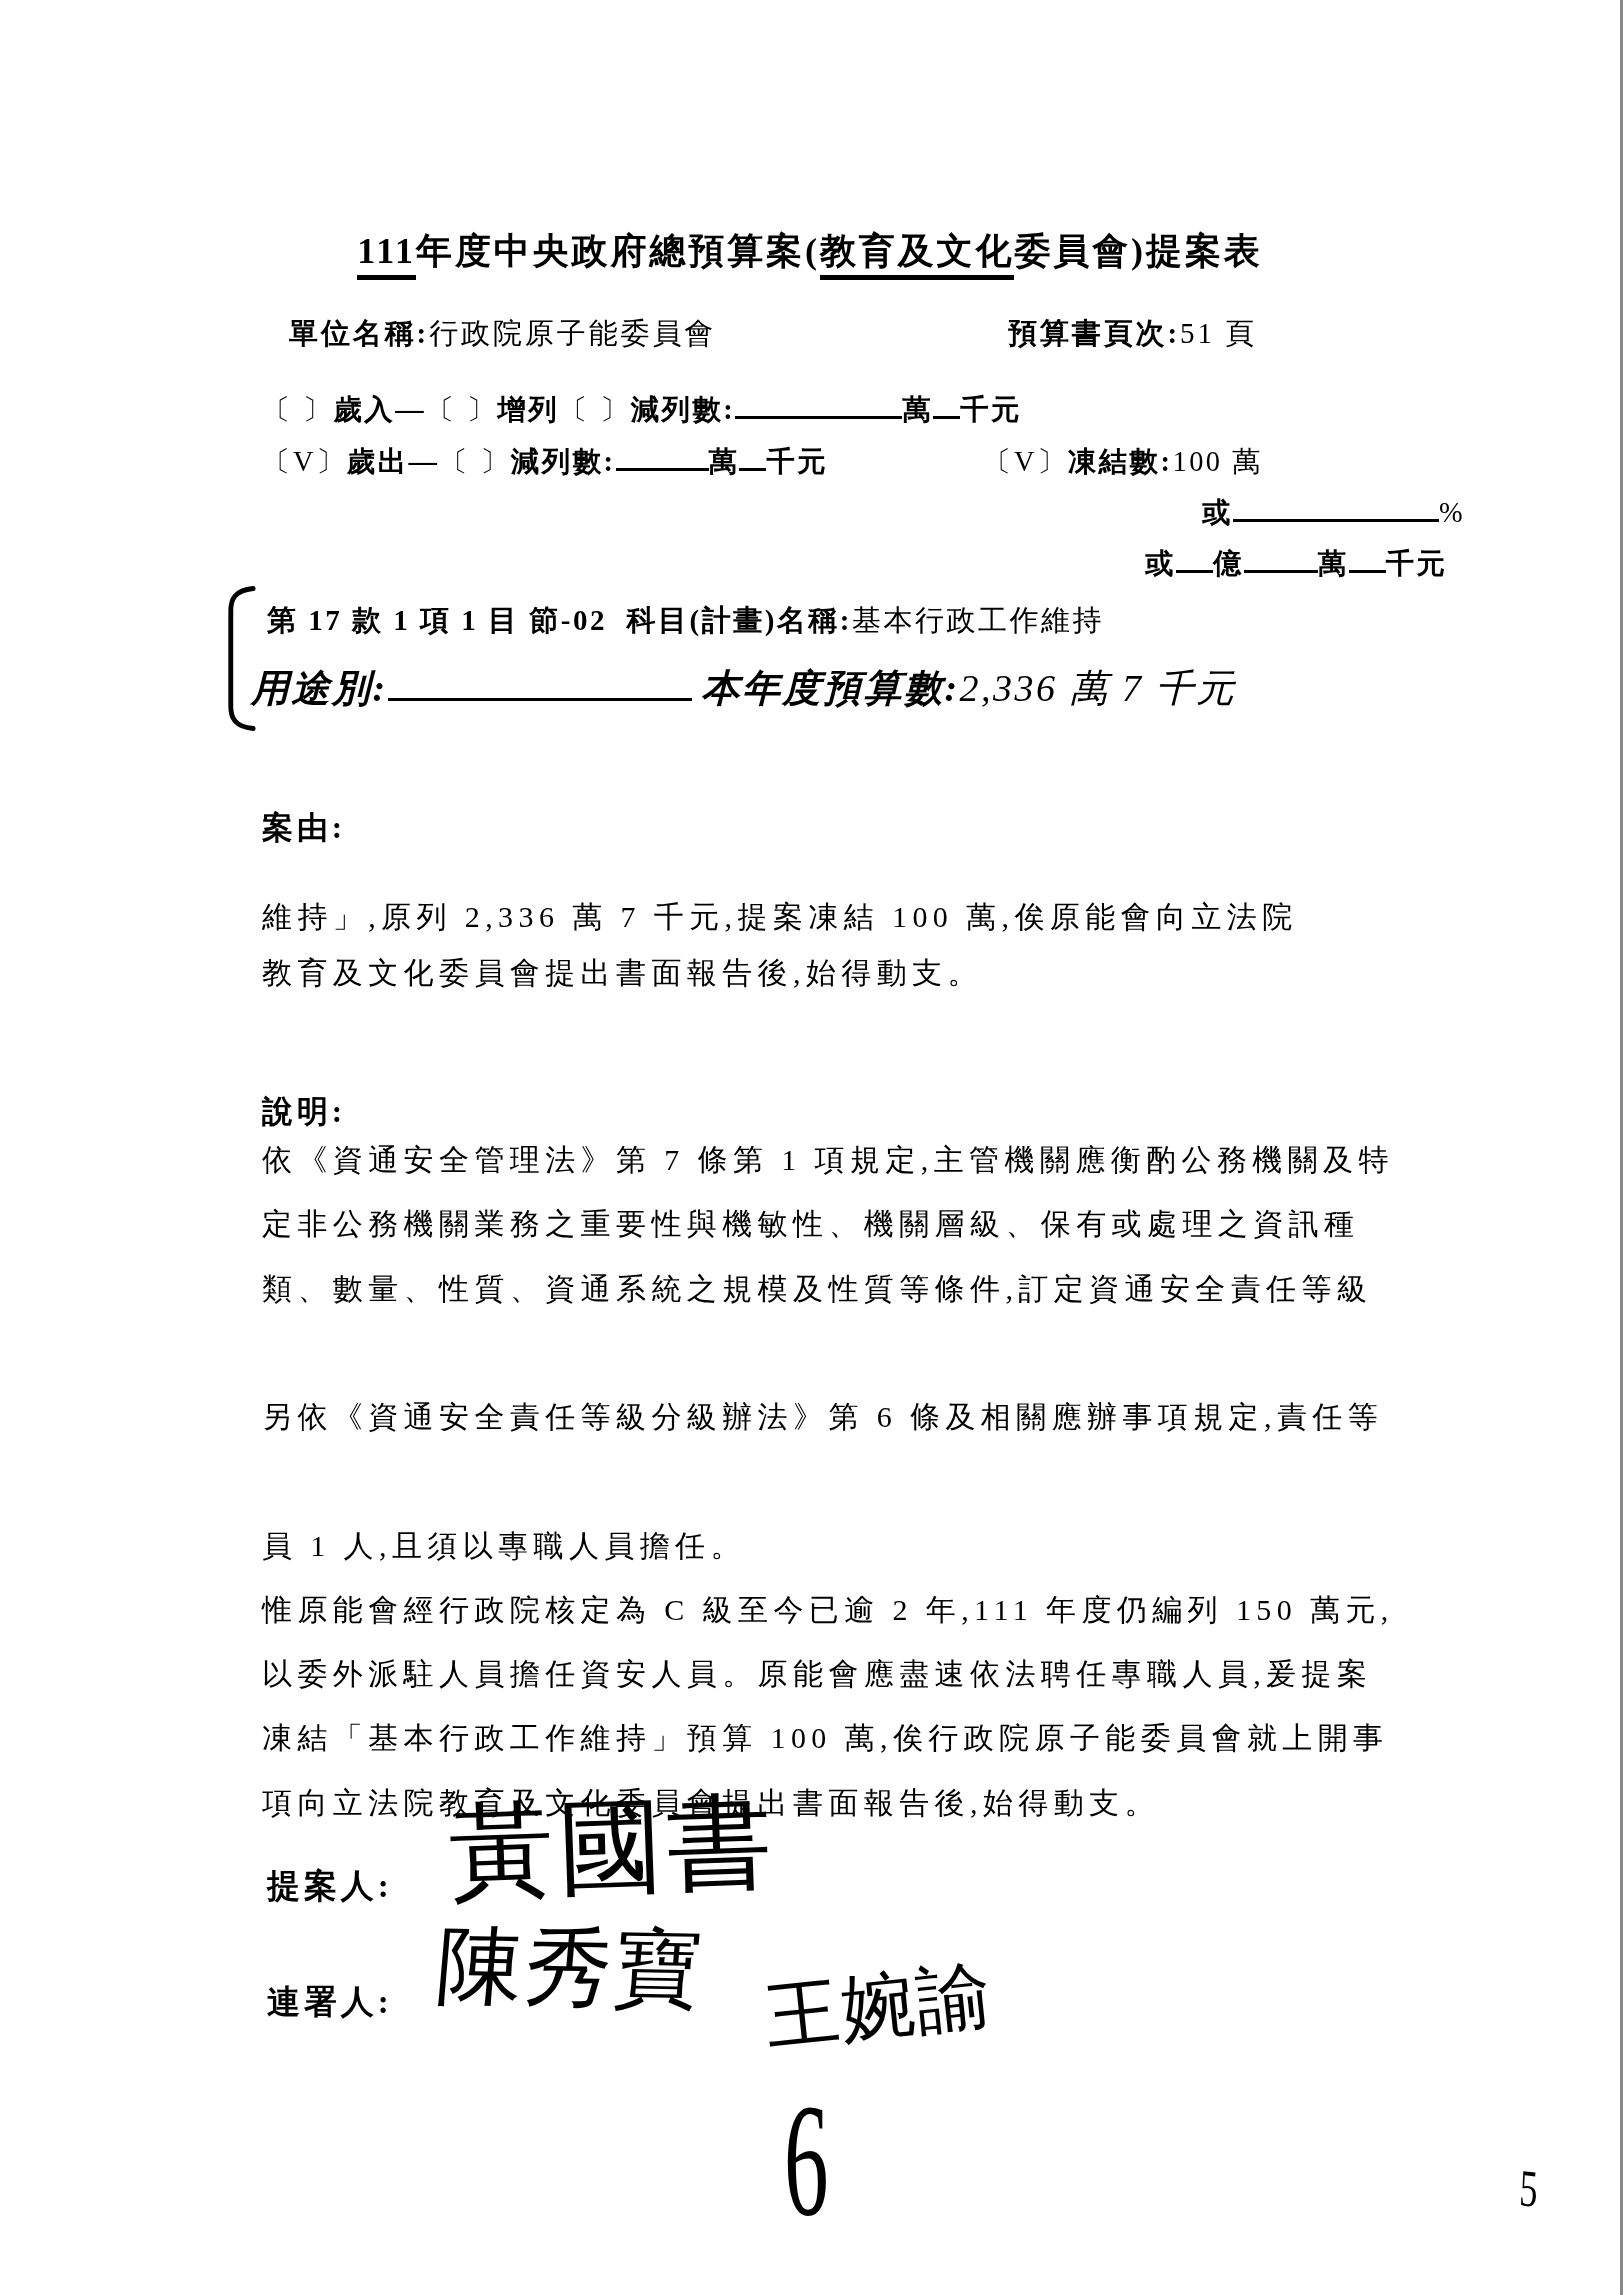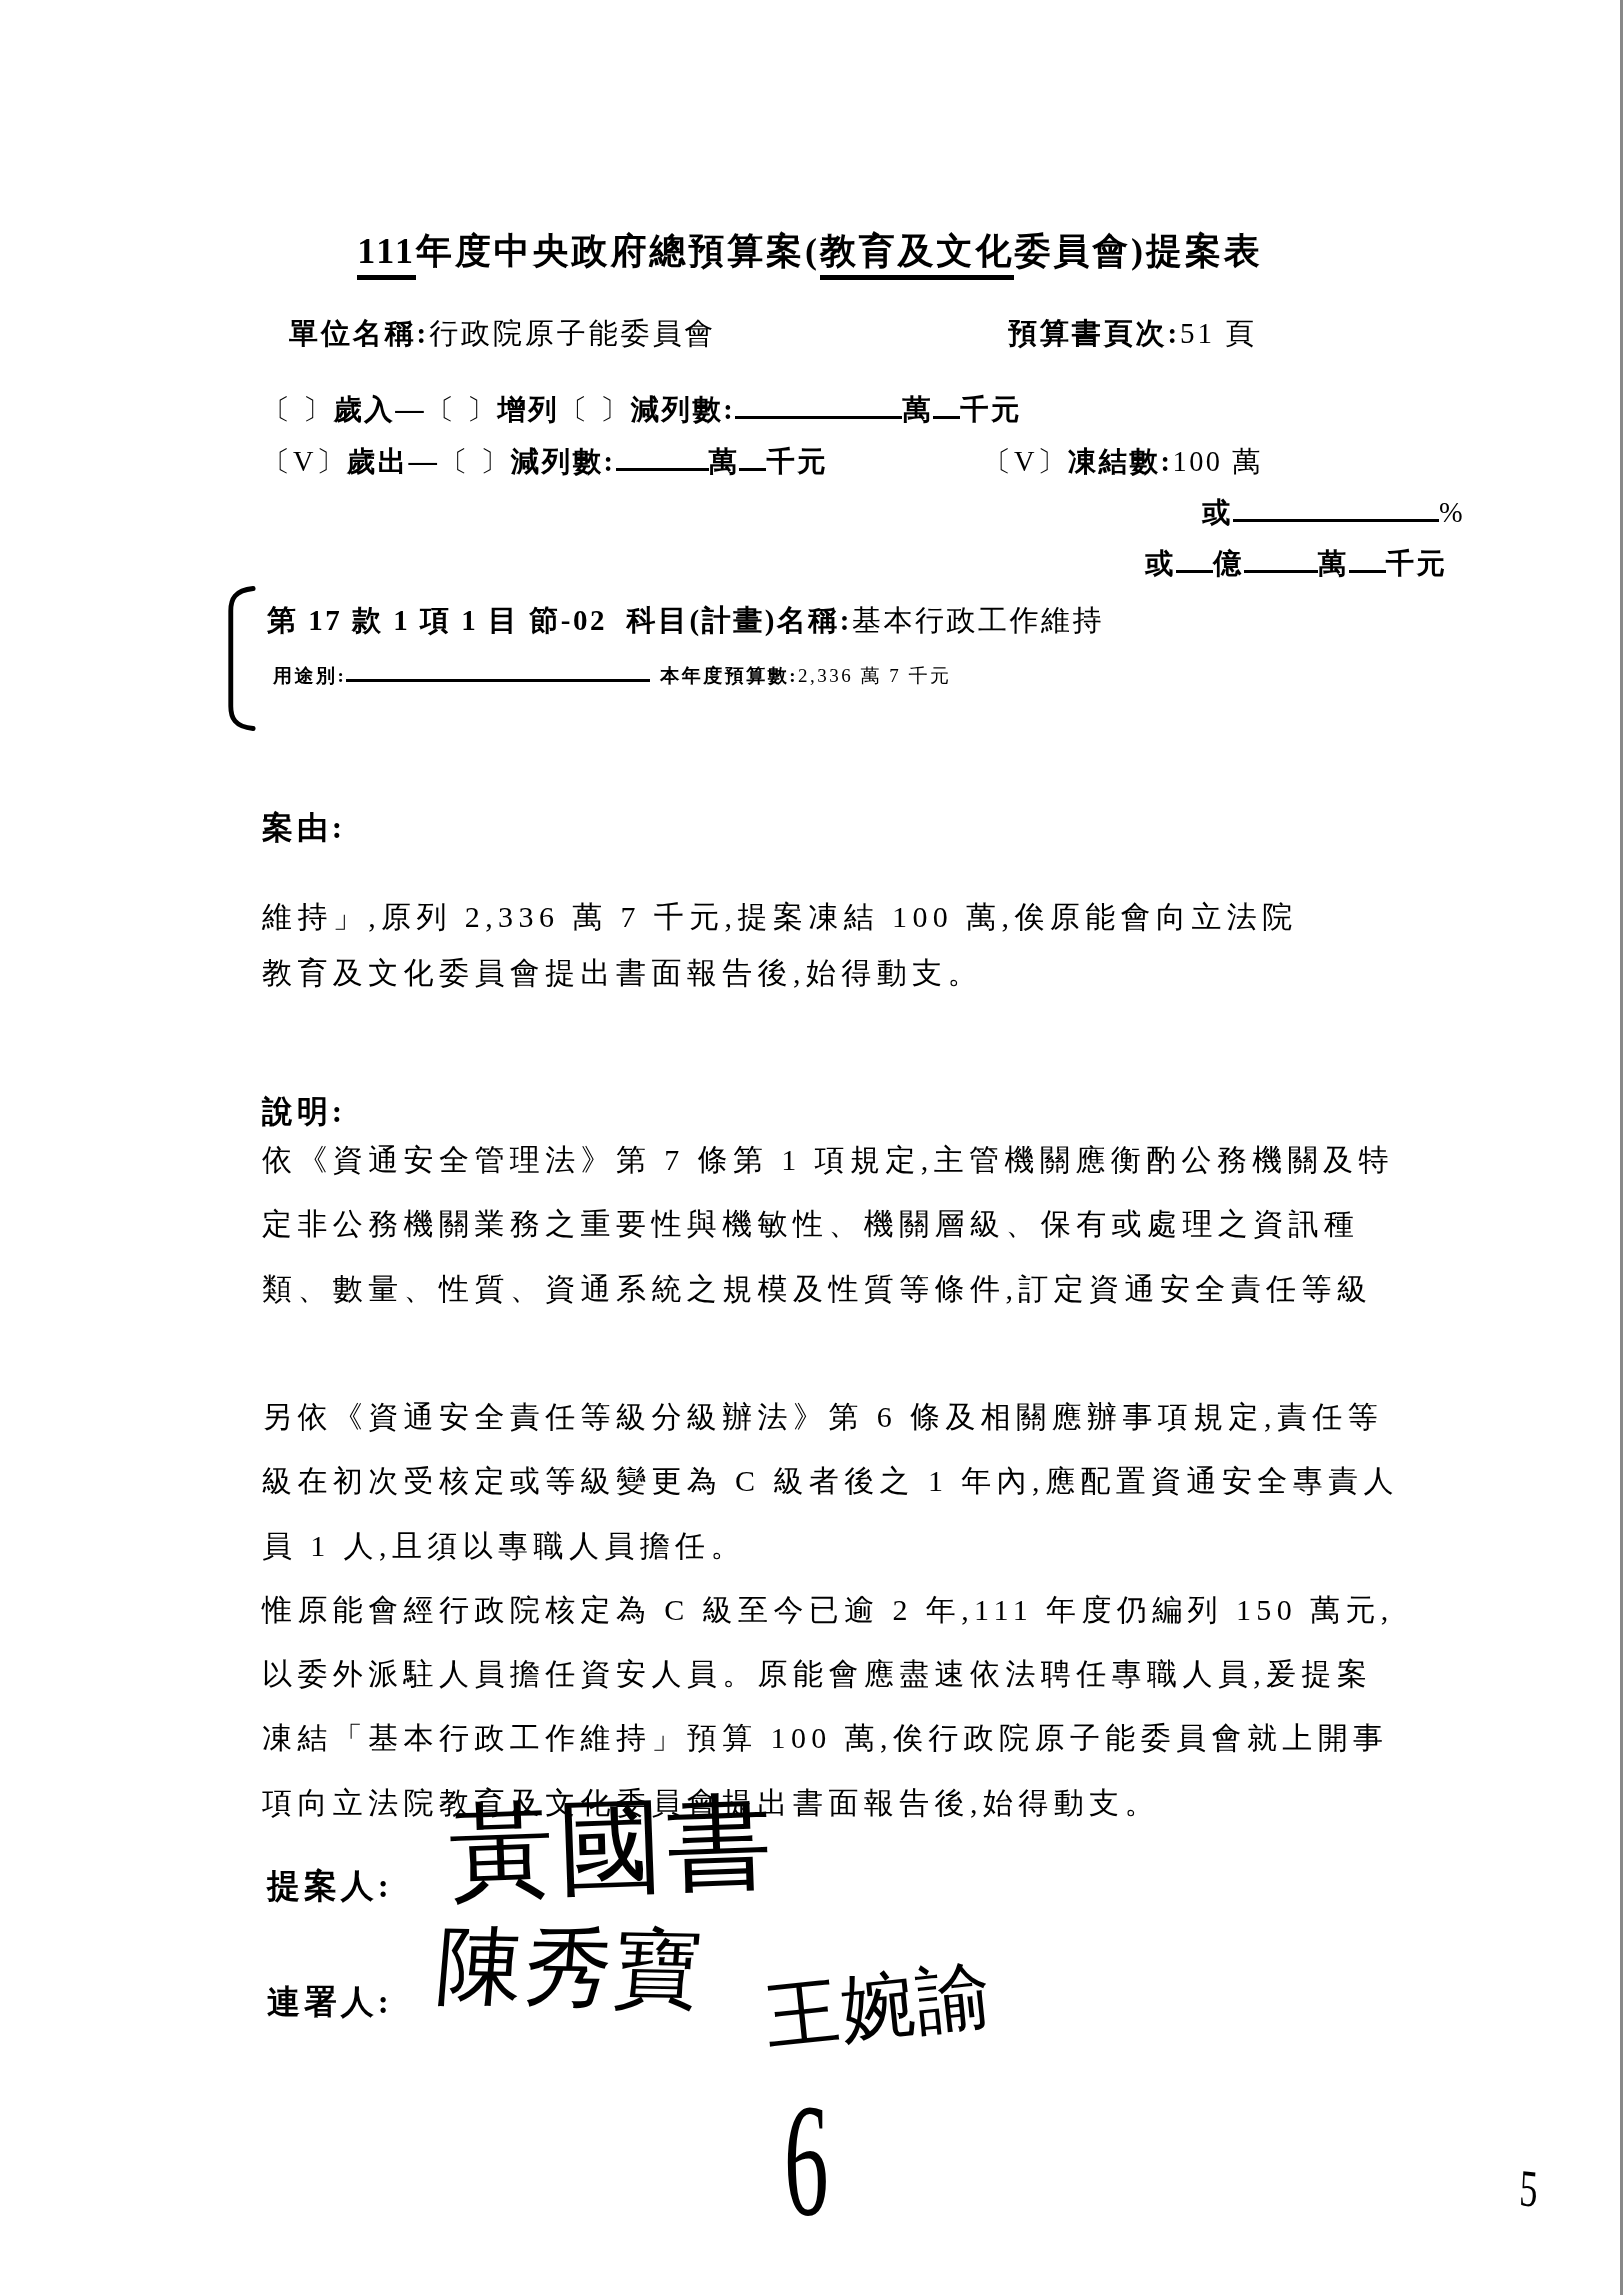--- a/index.html
+++ b/index.html
@@ -72,34 +72,33 @@
     <span class="b">或</span><span class="blank w75"></span><span class="b">億</span><span class="blank w150"></span><span class="b">萬</span><span class="blank w75"></span><span class="b">千元</span>
   </div>
 
   <svg class="bracket" width="35" height="147" viewBox="0 0 72 300">
     <path d="M62,6 C24,10 16,28 16,52 L16,248 C16,272 24,290 62,294" fill="none" stroke="#000" stroke-width="10" stroke-linecap="round"></path>
   </svg>
 
   <div class="abs cbrow" style="left:267px;top:601px;font-size:29px;">
     <span class="b">第 17 款 1 項 1 目  節-02</span><span class="gap40"></span><span class="b">科目(計畫)名稱:</span><span>基本行政工作維持</span>
   </div>
-  <div class="abs cbrow" style="left:273px;top:663px;font-size:19px;">
+  <div class="abs cbrow" style="left:251px;top:663px;font-size:38px;font-style:italic;">
     <span class="b">用途別:</span><span class="blank w620"></span><span class="gap20"></span><span class="b">本年度預算數:</span><span>2,336 萬 7 千元</span>
   </div>
 
   <div class="abs hdr" style="left:262px;top:783px;">案由:</div>
   <div class="abs para case-line" style="left:262px;top:889px;">維持」,原列 2,336 萬 7 千元,提案凍結 100 萬,俟原能會向立法院</div>
   <div class="abs para case-line" style="left:262px;top:945px;">教育及文化委員會提出書面報告後,始得動支。</div>
 
   <div class="abs hdr" style="left:262px;top:1067px;">說明:</div>
   <div class="abs para exp-line" style="left:262px;top:1128px;">依《資通安全管理法》第 7 條第 1 項規定,主管機關應衡酌公務機關及特</div>
   <div class="abs para exp-line" style="left:262px;top:1192px;">定非公務機關業務之重要性與機敏性、機關層級、保有或處理之資訊種</div>
   <div class="abs para exp-line" style="left:262px;top:1257px;">類、數量、性質、資通系統之規模及性質等條件,訂定資通安全責任等級</div>
   <div class="abs para exp-line" style="left:262px;top:1385px;">另依《資通安全責任等級分級辦法》第 6 條及相關應辦事項規定,責任等</div>
-  <div class="abs para exp-line" style="left:262px;top:1449px;">級在初次受核定或等級變更為 C 級者後之 1 年內,應配置資通安全專責人</div>
   <div class="abs para exp-line" style="left:262px;top:1514px;">員 1 人,且須以專職人員擔任。</div>
   <div class="abs para exp-line" style="left:262px;top:1578px;">惟原能會經行政院核定為 C 級至今已逾 2 年,111 年度仍編列 150 萬元,</div>
   <div class="abs para exp-line" style="left:262px;top:1642px;">以委外派駐人員擔任資安人員。原能會應盡速依法聘任專職人員,爰提案</div>
   <div class="abs para exp-line" style="left:262px;top:1706px;">凍結「基本行政工作維持」預算 100 萬,俟行政院原子能委員會就上開事</div>
   <div class="abs para exp-line" style="left:262px;top:1771px;">項向立法院教育及文化委員會提出書面報告後,始得動支。</div>
 
   <div class="abs hdr" style="left:267px;top:1840px;font-size:33px;">提案人:</div>
   <div class="abs hand sig-proposer" style="left:449px;top:1778px;">黃國書</div>
 
   <div class="abs hdr" style="left:267px;top:1956px;font-size:33px;">連署人:</div>

